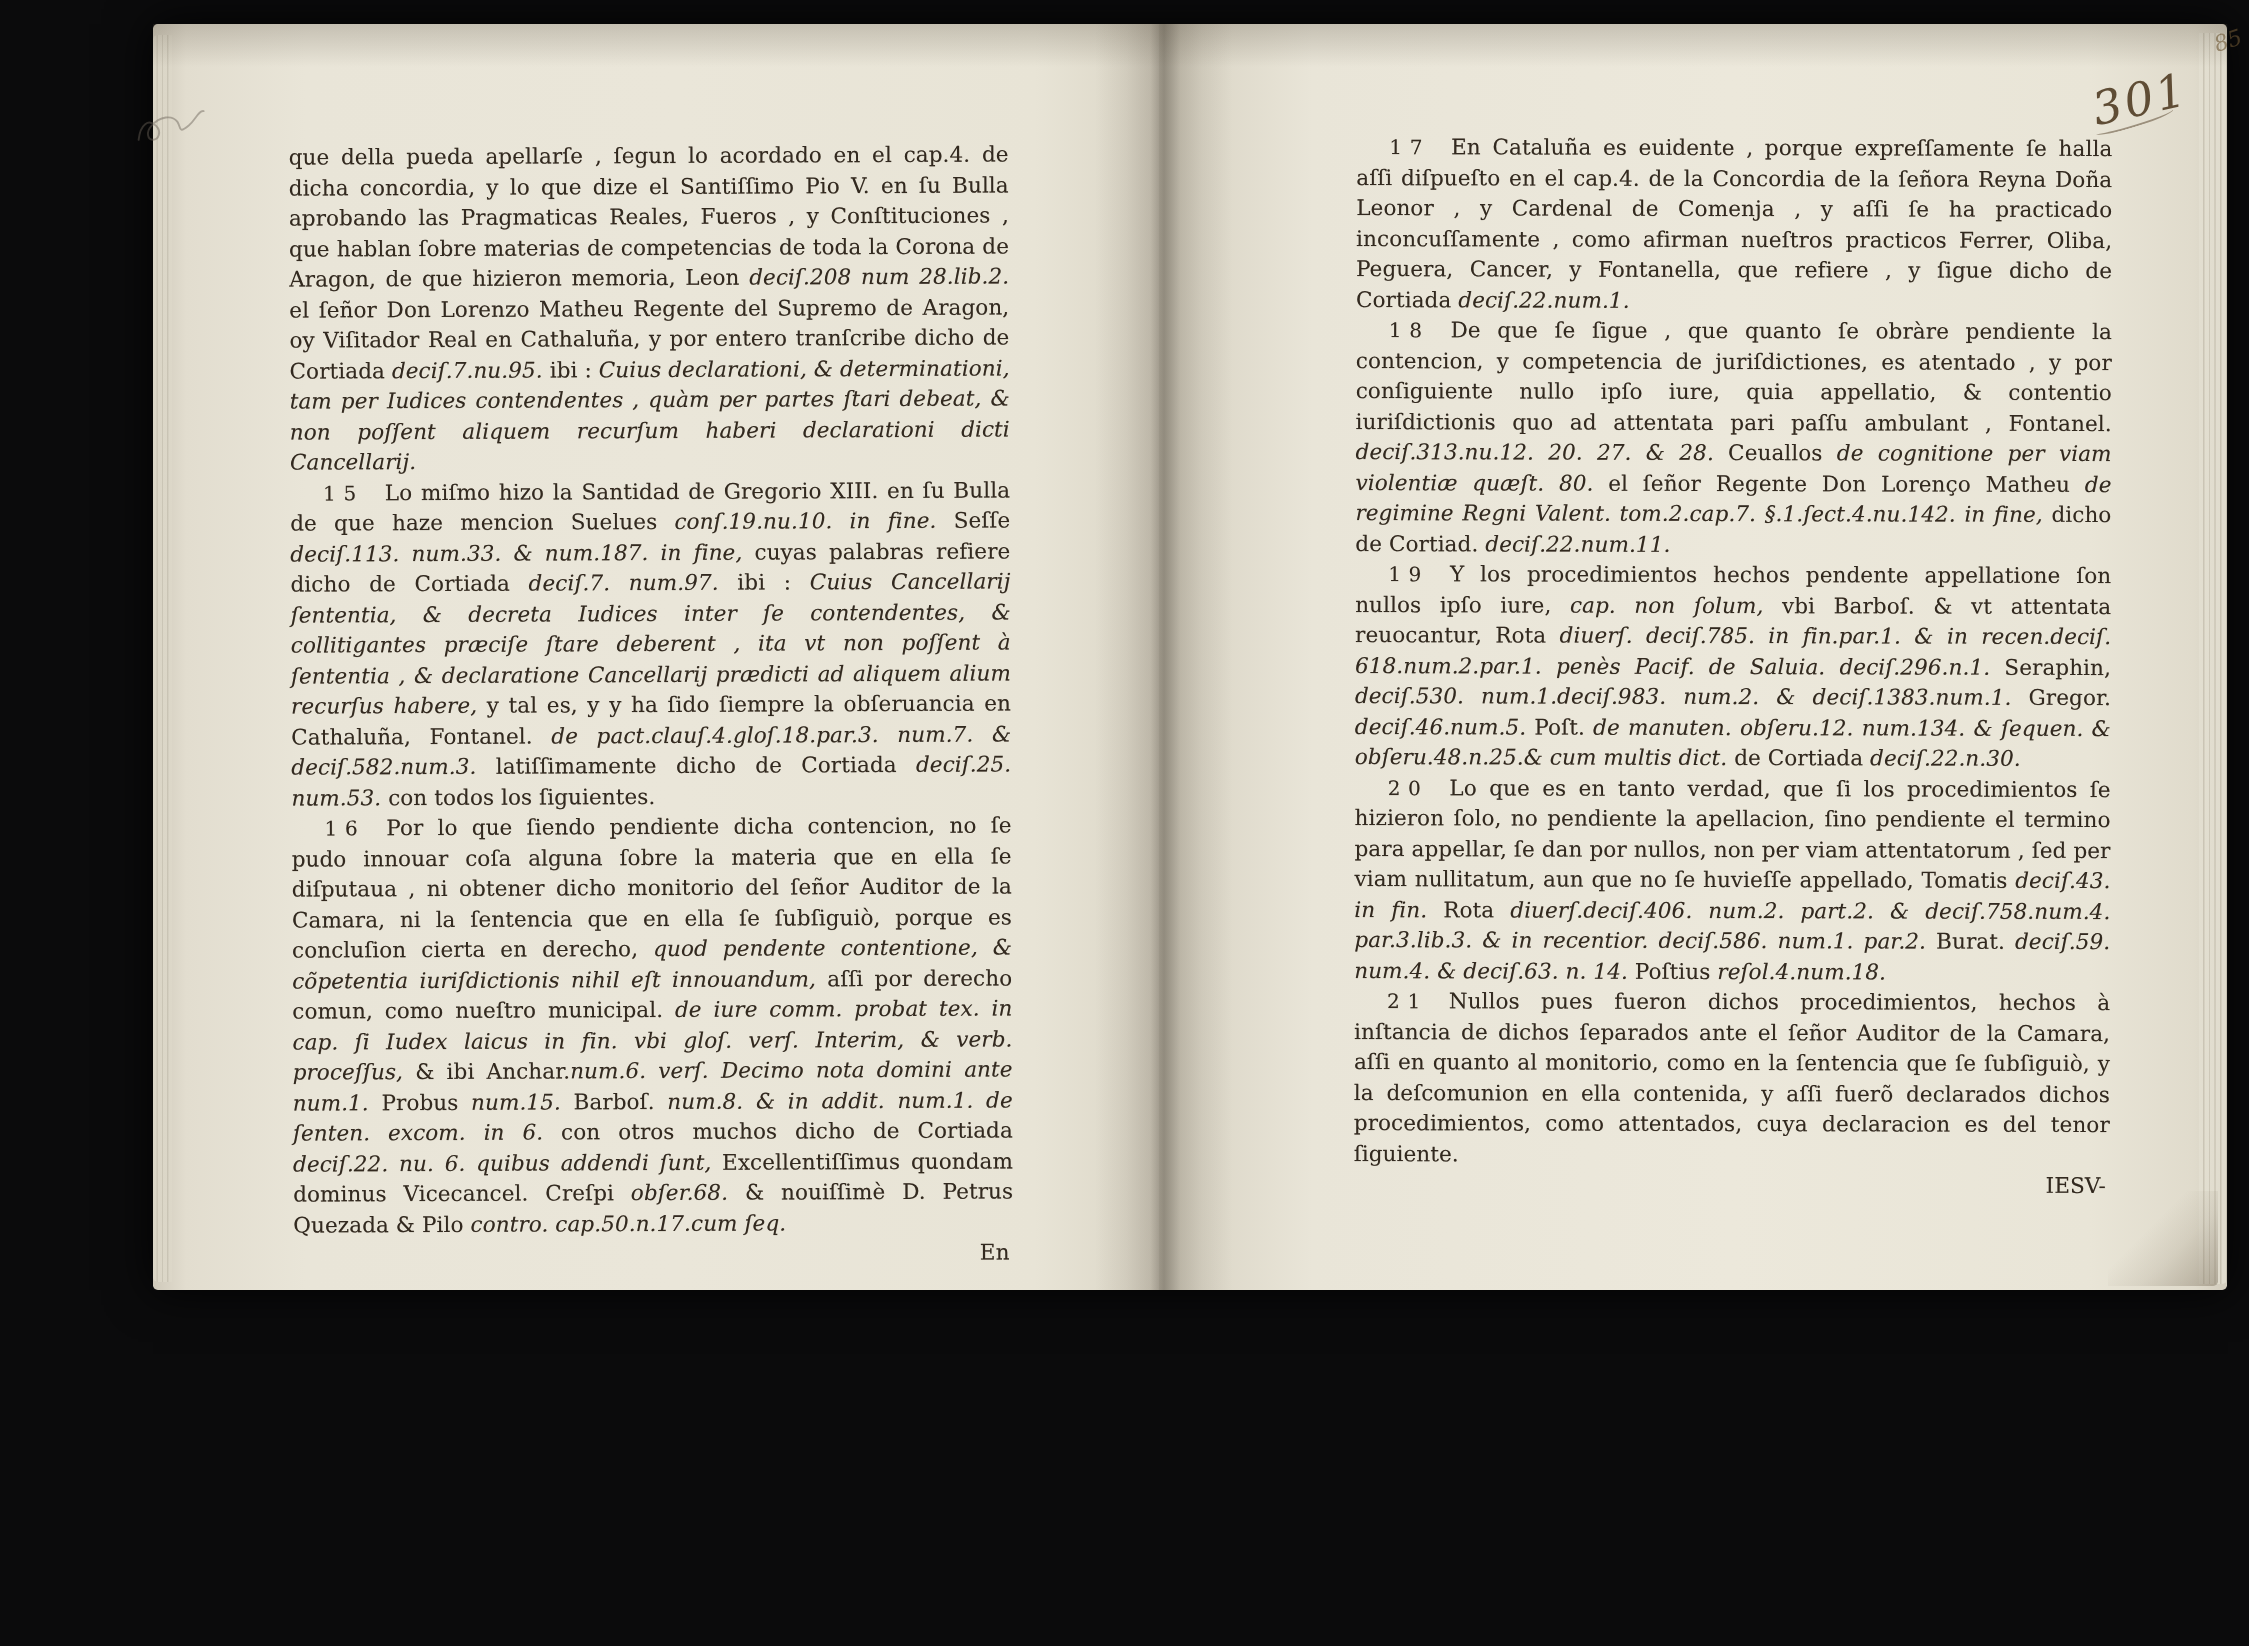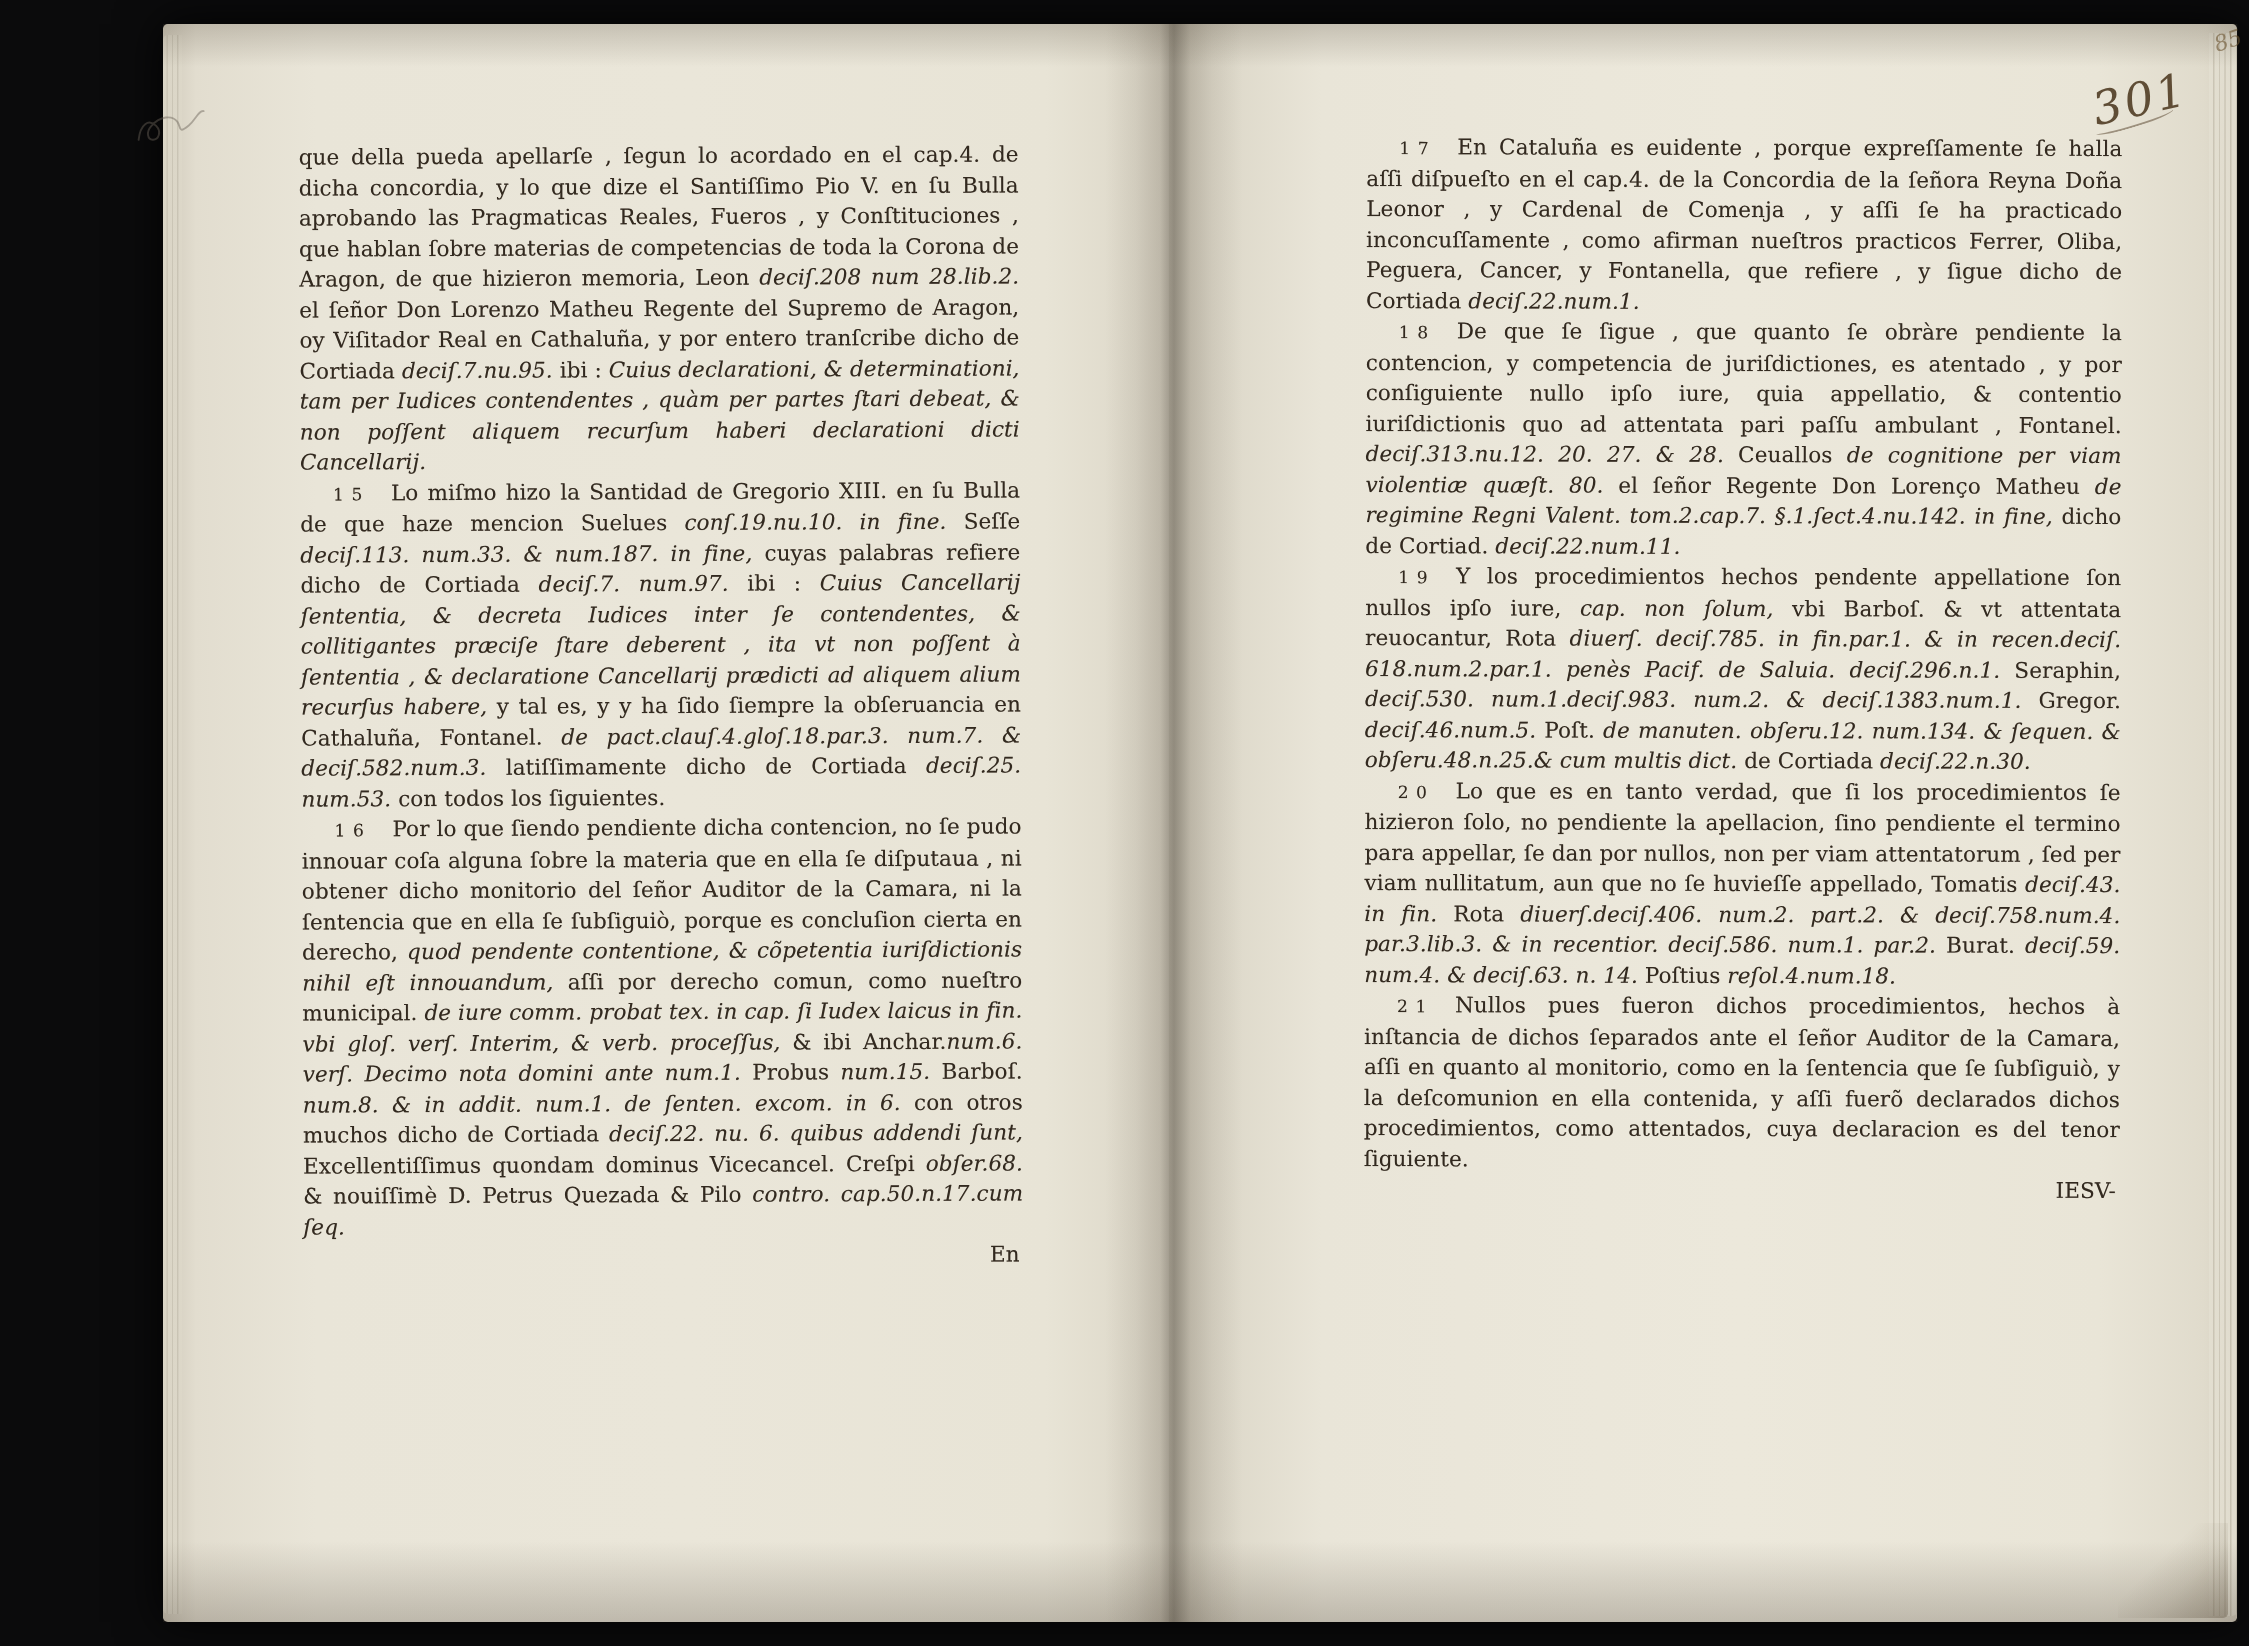--- a/index.html
+++ b/index.html
@@ -9,23 +9,22 @@
     background: #0b0b0c;
     position: relative;
     overflow: hidden;
     font-family: "DejaVu Serif", serif;
   }
 
   
   .book {
     position: absolute;
     left: 153px; top: 24px;
-    width: 2075px; height: 1598px;
+    width: 2075px; height: 1266px;
     box-shadow: 0 0 43px rgba(0,0,0,0.9);
-    margin-left: 10px;
   }
   .page {
     position: absolute; top: 0; height: 100%;
   }
   .page-left {
     left: 0; width: 1006px;
     background: linear-gradient(90deg,
       #cfc9ba 0px, #e2ddcf 33px, #e9e5d8 153px,
       #eae6d9 525px, #e8e4d6 882px, #ded9ca 973px, #d0cabb 1006px);
     border-radius: 4.8px 0 0 4.8px;
@@ -90,21 +89,21 @@
     text-shadow: 0.2px 0.2px 0.3px rgba(48,38,26,0.35);
   }
   .text-left  { left: 138px;  top: 117px; width: 720px; transform: rotate(-0.25deg); }
   .text-right { left: 1202px; top: 109px; width: 756px; transform: rotate(0.15deg); }
 
   .para { margin: 0; }
   .para.numbered { text-indent: 33px; }
   .pnum {
     letter-spacing: 7.6px;
     margin-right: 21px;
-    font-size: 17px;
+    font-size: 20px;
   }
   .it { font-style: italic; }
 
   .catchword {
     margin: 0;
     text-align: right;
     padding-right: 3.8px;
   }
 
   

